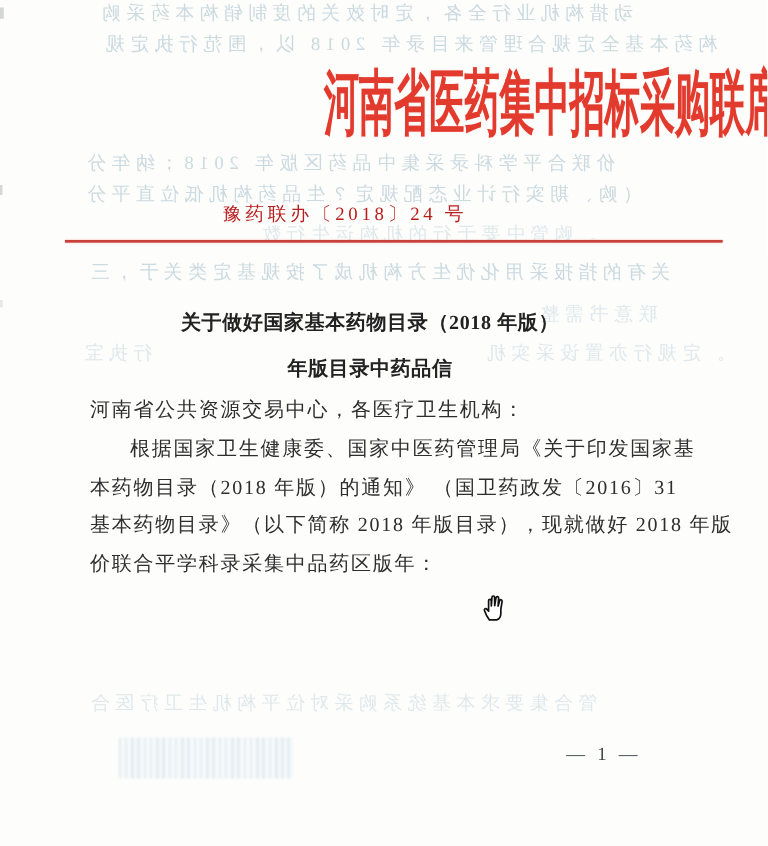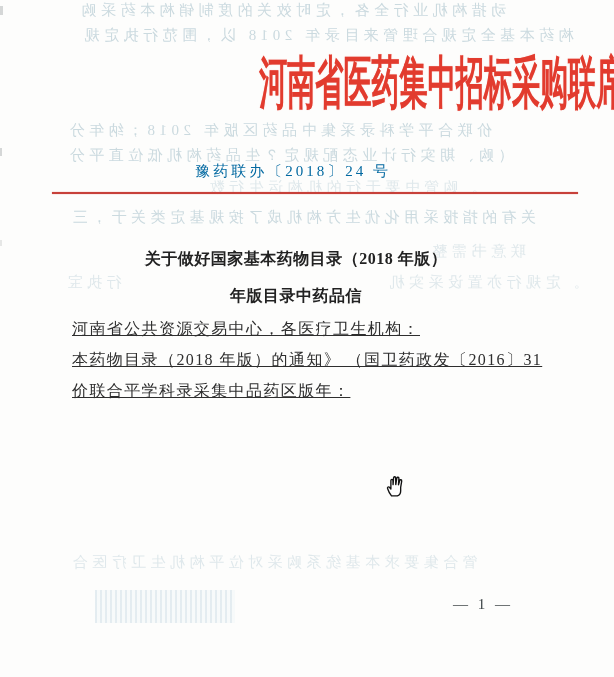--- a/index.html
+++ b/index.html
@@ -67,22 +67,21 @@
     transform:scale(0.52,1.05);
     transform-origin:center center;
   }
   
   .doc-number{
     position:absolute;
     top:162px;left:0;width:552px;
     text-align:center;
     font-size:15px;
     letter-spacing:3px;
-    color:#0369a1;
-    margin-left:17px;
+    color:#b91c1c;
   }
   
   .red-rule{
     position:absolute;
     top:192px;left:52px;width:526px;height:2px;
     background:#c7413a;
     box-shadow:0 0 1px #d9564d;
   }
   
   .doc-title{
@@ -97,21 +96,21 @@
   }
   
   .body-text{
     position:absolute;
     top:314px;left:72px;width:470px;
     font-size:16px;
     line-height:30.8px;
     color:#2e2e2e;
     letter-spacing:1.4px;
   }
-  .body-line{white-space:nowrap;text-decoration:underline;}
+  .body-line{white-space:nowrap;}
   .body-line.indent{padding-left:32px;}
   
   .page-number{
     position:absolute;
     top:596px;left:438px;width:90px;
     text-align:center;
     font-size:15px;
     letter-spacing:3px;
     color:#3d4447;
   }
@@ -153,21 +152,23 @@
 
   <div class="red-rule"></div>
 
   <div class="doc-title">
     <div>关于做好国家基本药物目录（2018 年版）</div>
     <div>年版目录中药品信</div>
   </div>
 
   <div class="body-text">
     <div class="body-line">河南省公共资源交易中心，各医疗卫生机构：</div>
+    <div class="body-line indent">根据国家卫生健康委、国家中医药管理局《关于印发国家基</div>
     <div class="body-line">本药物目录（2018 年版）的通知》 （国卫药政发〔2016〕31</div>
+    <div class="body-line">基本药物目录》（以下简称 2018 年版目录），现就做好 2018 年版</div>
     <div class="body-line">价联合平学科录采集中品药区版年：</div>
   </div>
 
   <div class="page-number">— 1 —</div>
 
   <svg class="hand-cursor" viewBox="0 0 24 25" xmlns="http://www.w3.org/2000/svg">
     <path d="M7.2 23
              C6.0 21.5 4.2 18.2 3.4 15.8
              C3.0 14.6 4.4 13.8 5.2 14.7
              L6.6 16.3

